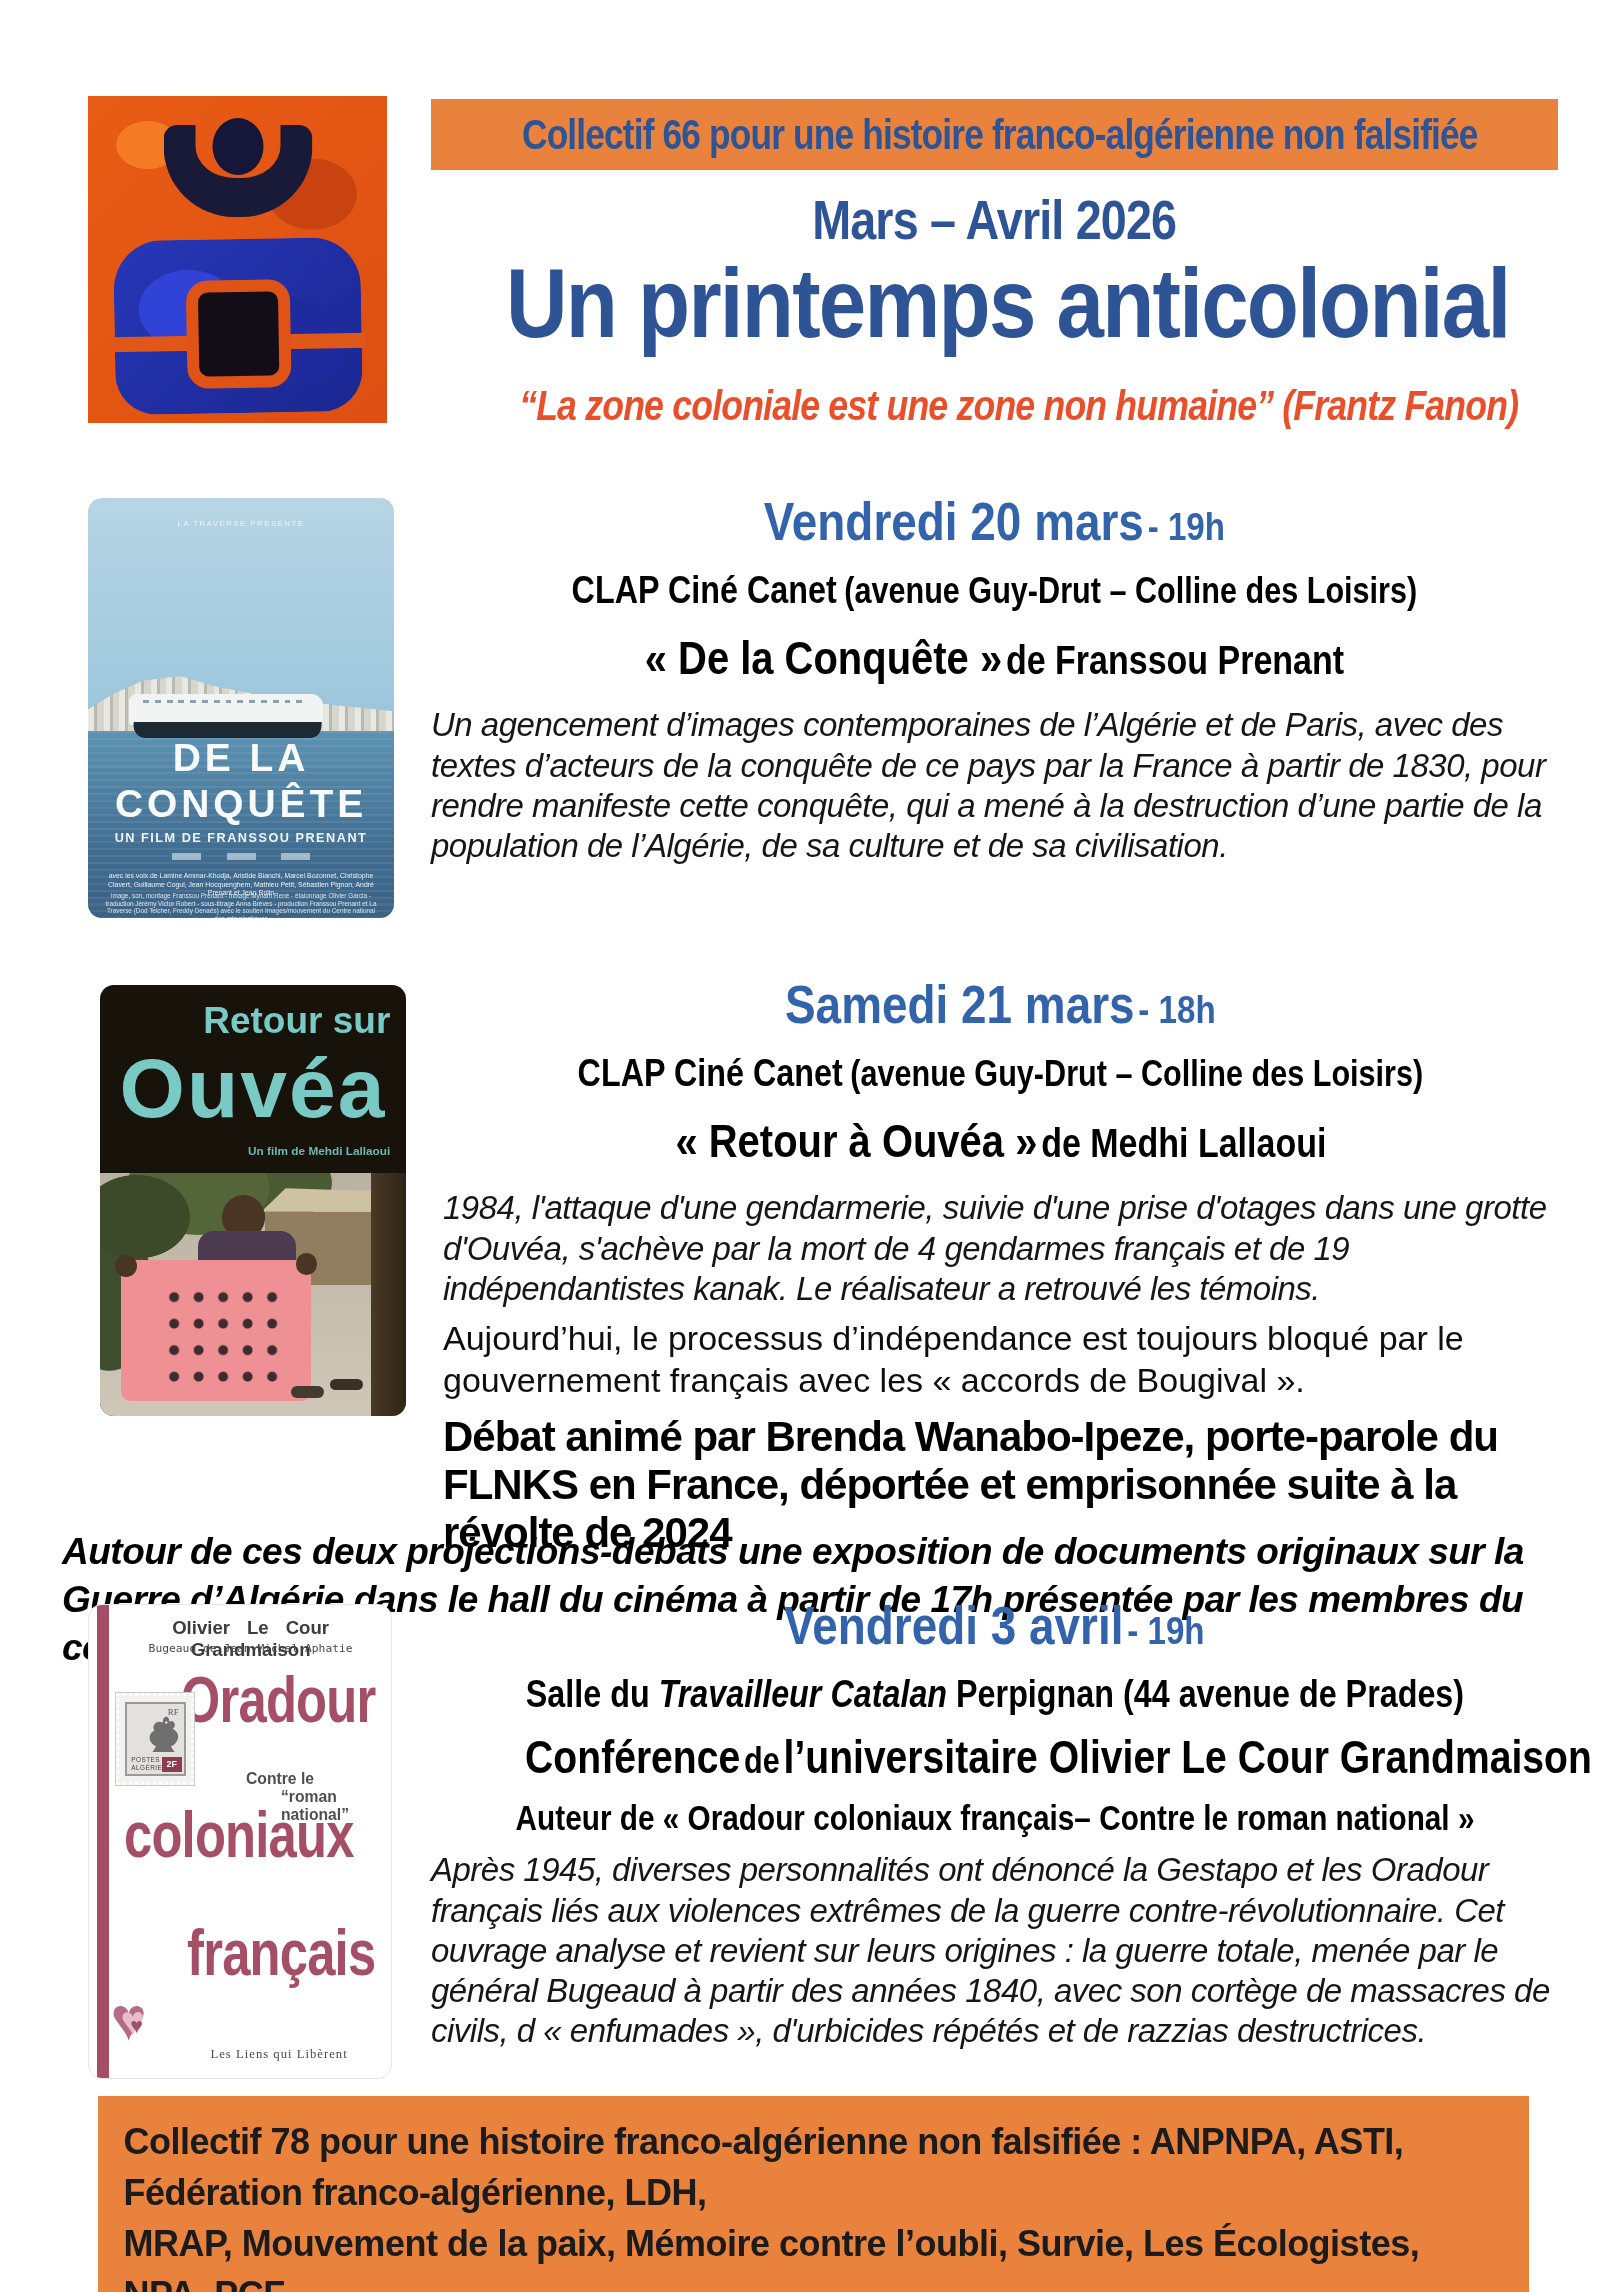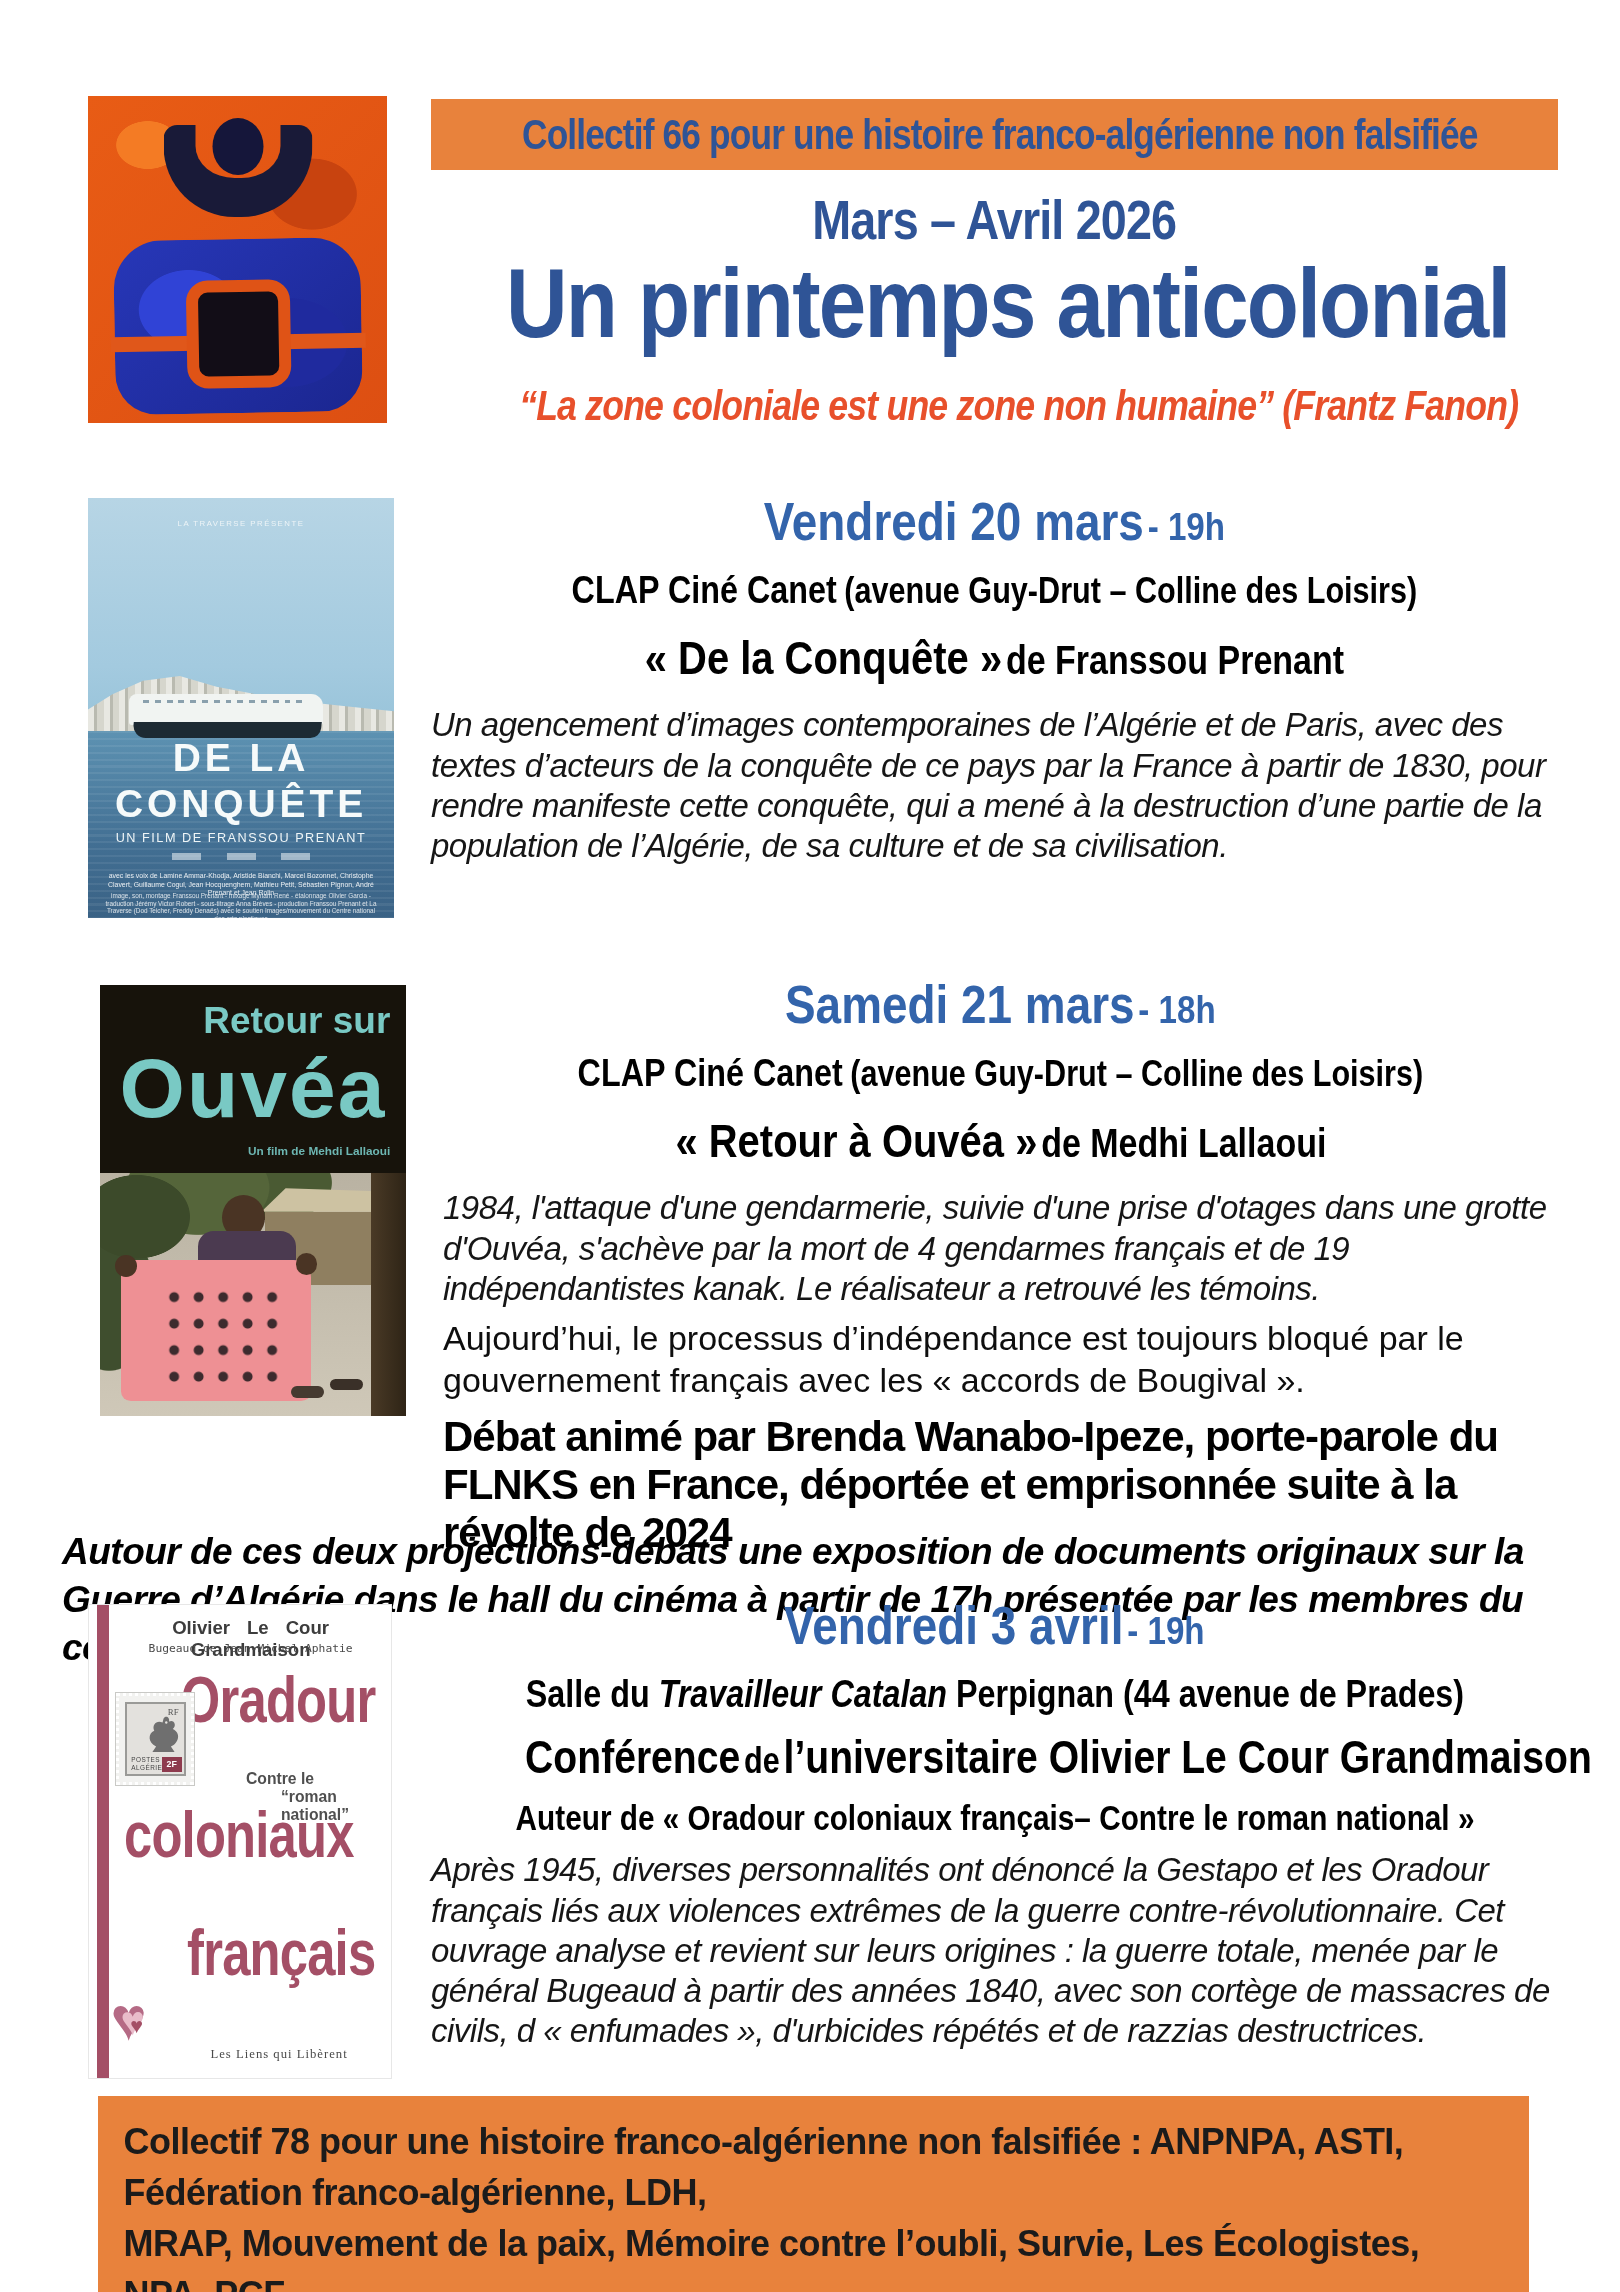--- a/index.html
+++ b/index.html
@@ -63,38 +63,38 @@
   .conf .big{font-size:46px;} .conf .small{font-size:36px;}
   .auteur{margin-top:2px;line-height:43px;font-weight:bold;font-size:35px;}
   .expo{left:62px;right:59px;top:1528px;font-size:37px;font-weight:bold;font-style:italic;
         letter-spacing:-0.5px;line-height:1.3;color:#000;}
 
   
   .banner-bottom{left:98px;right:91px;top:2096px;background:#E8823C;padding:19.6px 25.5px;}
   .banner-bottom div{font-size:36px;font-weight:bold;color:#1b1b1b;letter-spacing:-0.5px;line-height:51px;}
 
   
-  .poster{position:absolute;left:0;overflow:hidden;}
+  .poster{position:absolute;left:0;overflow:hidden;border-radius:14px;}
   .p1{top:5.9px;width:306px;height:420px;background:linear-gradient(180deg,#b7d5e5 0%,#a3cadf 40%,#96c2d8 58%);}
   .p1-presenter{top:21.6px;width:100%;text-align:center;font-size:7.8px;letter-spacing:1.5px;color:#edf4f7;}
   .p1-city{top:178px;width:100%;height:61px;
     background:repeating-linear-gradient(90deg,#e8e8e2 0 5.9px,#b9bab0 5.9px 8.8px,#d6d6cd 8.8px 15.7px);
     clip-path:polygon(0 55%,8% 30%,18% 8%,30% 0,42% 18%,55% 30%,70% 42%,85% 50%,100% 58%,100% 100%,0 100%);}
   .p1-sea{top:233px;bottom:0;width:100%;
     background:linear-gradient(180deg,#5d92b2,#426f93 60%,#3a6285);}
   .p1-sea::after{content:"";position:absolute;inset:0;
     background:repeating-linear-gradient(180deg,rgba(255,255,255,.07) 0 2px,transparent 2px 6.9px);}
   .p1-ship{top:196px;left:41px;width:194px;height:31px;background:#f1f4f2;border-radius:7.8px 11.8px 2.9px 2.9px;}
   .p1-ship::before{content:"";position:absolute;left:3.9px;right:2px;bottom:-12.7px;height:15.7px;
     background:#1d2a33;border-radius:0 0 9.8px 13.7px;transform:skewX(-6deg);}
   .p1-ship::after{content:"";position:absolute;top:5.9px;left:13.7px;right:15.7px;height:2.9px;
     background:repeating-linear-gradient(90deg,#8aa0ad 0 5.9px,transparent 5.9px 11.8px);}
   .p1-title{top:237px;width:100%;text-align:center;color:#f6fafa;font-weight:bold;
     font-size:39px;line-height:46px;letter-spacing:3.9px;}
-  .p1-sub{top:333px;width:100%;text-align:center;color:#eef5f7;font-weight:normal;font-size:12.7px;letter-spacing:1.5px;}
+  .p1-sub{top:333px;width:100%;text-align:center;color:#eef5f7;font-weight:bold;font-size:12.7px;letter-spacing:1.5px;}
   .p1-logos{top:355px;width:100%;display:flex;justify-content:center;gap:25.5px;}
   .p1-logos i{display:block;width:29px;height:6.9px;background:rgba(240,246,248,.55);}
   .p1-cr1{top:374px;left:9.8px;right:9.8px;text-align:center;font-size:6.9px;line-height:8.8px;color:rgba(255,255,255,.88);}
   .p1-cr2{top:394px;left:15.7px;right:15.7px;text-align:center;font-size:6.4px;line-height:7.8px;color:rgba(255,255,255,.8);}
 
   
   .p2{top:9.8px;width:306px;height:431px;background:#17130b;}
   .p2-rs{top:15.7px;right:15.7px;font-size:37px;font-weight:bold;color:#79c9c4;letter-spacing:0;}
   .p2-ouvea{top:55px;width:100%;text-align:center;font-size:84px;font-weight:bold;color:#79c9c4;letter-spacing:2px;}
   .p2-credit{top:159px;right:15.7px;font-size:11.8px;font-weight:bold;color:#6db6b2;}

